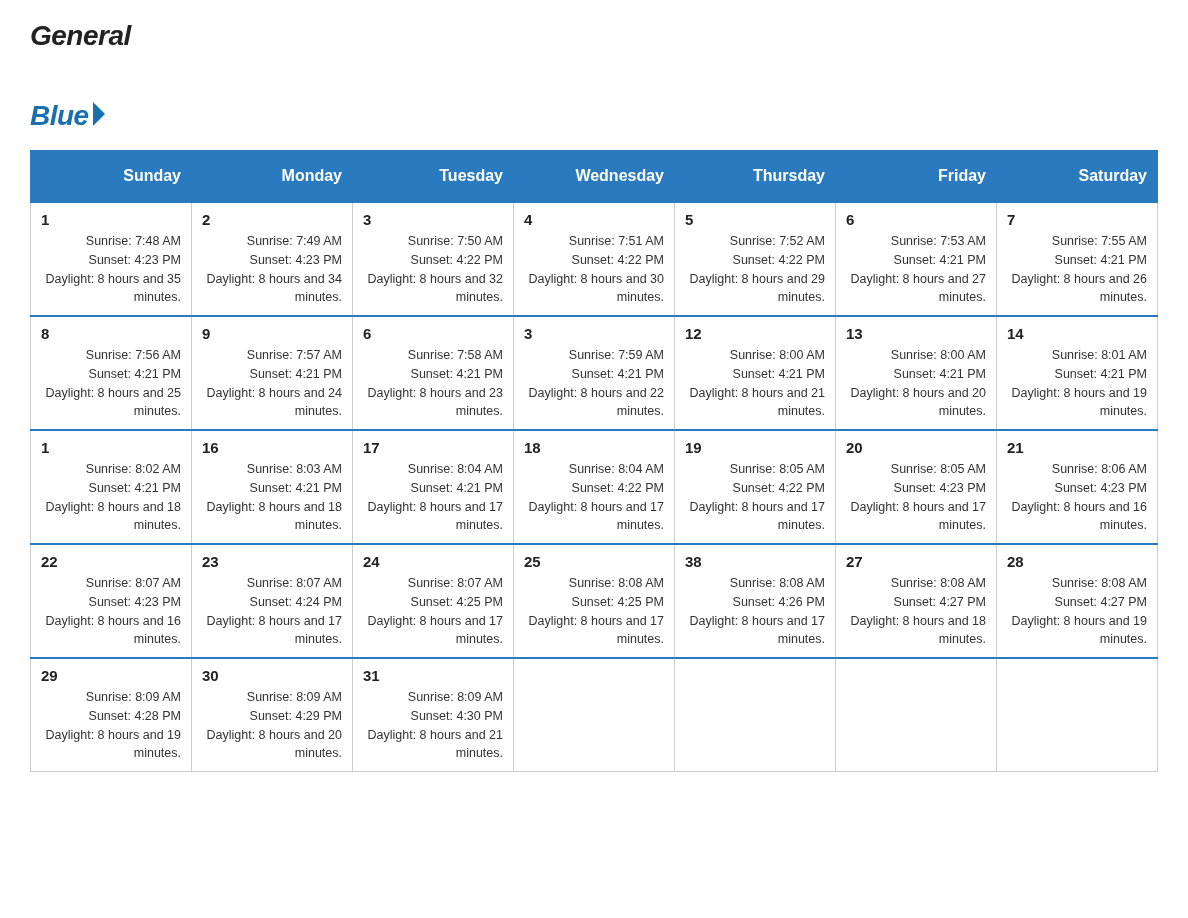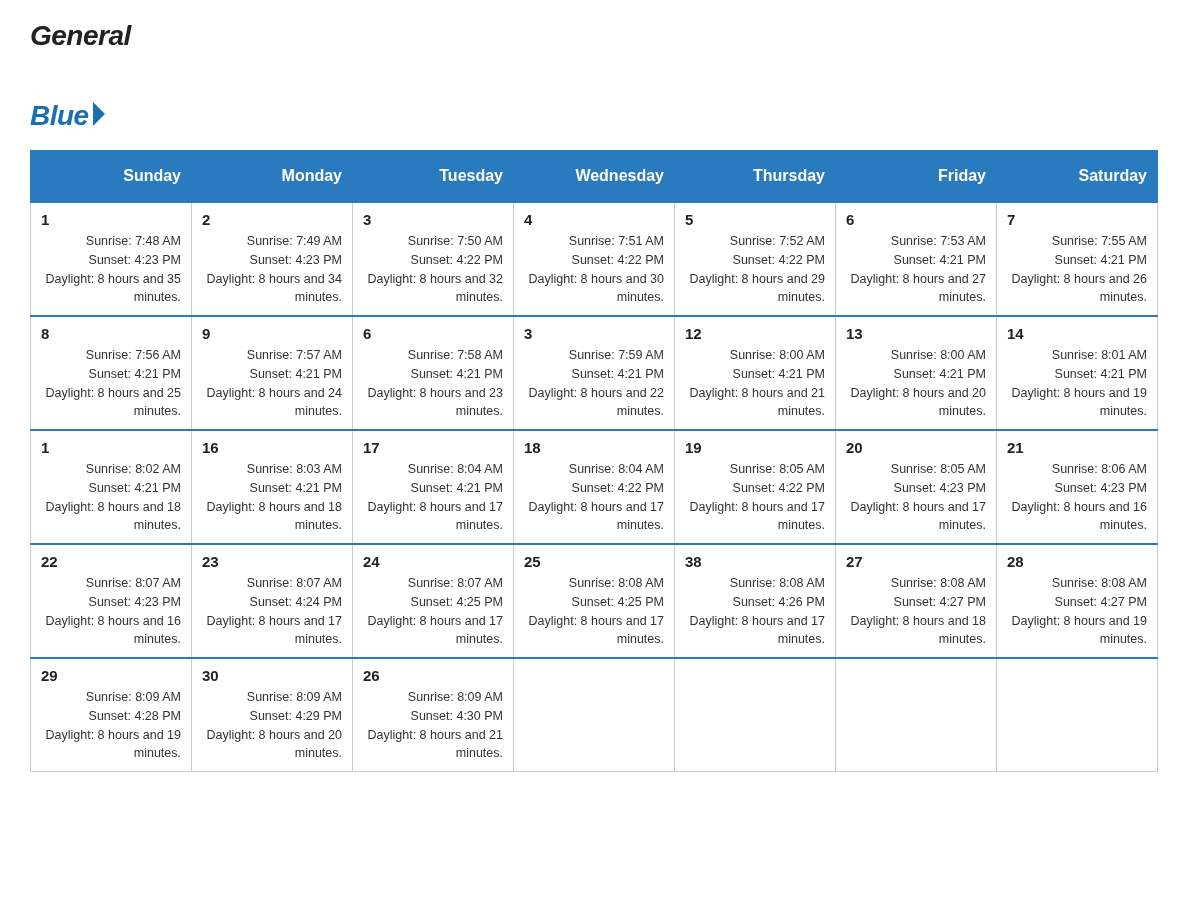--- a/index.html
+++ b/index.html
@@ -255,21 +255,21 @@
       <tr class="row-divider">
         <td>
           <span class="day-num">29</span>
           <div class="day-info">Sunrise: 8:09 AM<br>Sunset: 4:28 PM<br>Daylight: 8 hours and 19 minutes.</div>
         </td>
         <td>
           <span class="day-num">30</span>
           <div class="day-info">Sunrise: 8:09 AM<br>Sunset: 4:29 PM<br>Daylight: 8 hours and 20 minutes.</div>
         </td>
         <td>
-          <span class="day-num">26</span>
+          <span class="day-num">31</span>
           <div class="day-info">Sunrise: 8:09 AM<br>Sunset: 4:30 PM<br>Daylight: 8 hours and 21 minutes.</div>
         </td>
         <td class="empty-cell"></td>
         <td class="empty-cell"></td>
         <td class="empty-cell"></td>
         <td class="empty-cell"></td>
       </tr>
     </tbody>
 </table>
 

